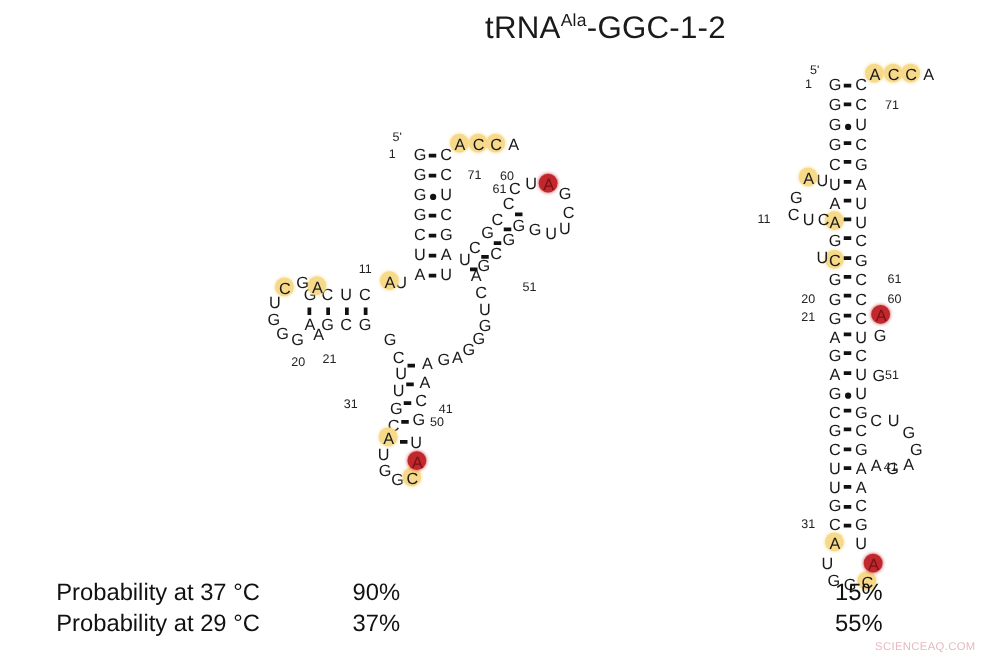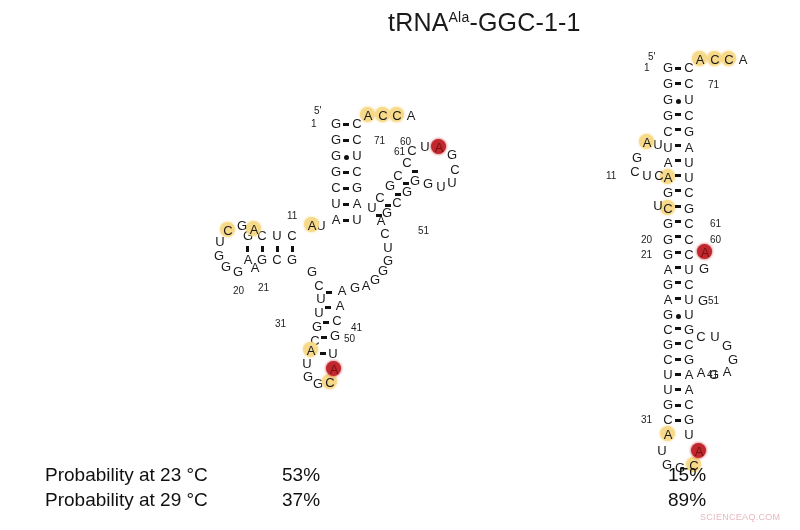--- a/index.html
+++ b/index.html
@@ -17,21 +17,21 @@
   .nt.hl-r { color:#7a1014; }
   .lbl { position:absolute; font-size:10px; line-height:10px; color:#222; }
   .bond { position:absolute; background:#111; }
   .wobble { position:absolute; width:5px; height:5px; border-radius:50%; background:#111; }
   .prob { position:absolute; font-size:19px; line-height:22px; color:#111; }
   .wm { position:absolute; left:700px; top:512px; font-size:9px; color:#e6b9bf; letter-spacing:0.3px; }
 </style>
 </head>
 <body>
 
-<div class="title"><span>tRNA</span><sup>Ala</sup><span>-GGC-1-1</span></div>
+<div class="title"><span>tRNA</span><sup>Ala</sup><span>-GGC-1-2</span></div>
 
 <div class="panel" id="s0">
     <span class="nt" style="left: 336px; top: 124px;">G</span>
     <span class="nt" style="left: 336px; top: 140px;">G</span>
     <span class="nt" style="left: 336px; top: 156px;">G</span>
     <span class="nt" style="left: 336px; top: 172px;">G</span>
     <span class="nt" style="left: 336px; top: 188px;">C</span>
     <span class="nt" style="left: 336px; top: 204px;">U</span>
     <span class="nt" style="left: 336px; top: 220px;">A</span>
     <span class="nt" style="left: 357px; top: 124px;">C</span>
@@ -249,20 +249,20 @@
     <div class="bond" style="left: 675px; top: 342px; width: 6px; height: 3px;"></div>
     <div class="bond" style="left: 675px; top: 358px; width: 6px; height: 3px;"></div>
     <div class="bond" style="left: 675px; top: 373px; width: 6px; height: 3px;"></div>
     <div class="bond" style="left: 675px; top: 388px; width: 6px; height: 3px;"></div>
     <div class="bond" style="left: 675px; top: 404px; width: 6px; height: 3px;"></div>
     <div class="bond" style="left: 675px; top: 419px; width: 6px; height: 3px;"></div>
     <div class="wobble" style="left: 676px; top: 99px;"></div>
     <div class="wobble" style="left: 676px; top: 314px;"></div>
   </div>
 
-<div class="prob" style="left:45px;top:464px;">Probability at 23 °C</div>
-<div class="prob" style="left:282px;top:464px;">53%</div>
+<div class="prob" style="left:45px;top:464px;">Probability at 37 °C</div>
+<div class="prob" style="left:282px;top:464px;">90%</div>
 <div class="prob" style="left:668px;top:464px;">15%</div>
 <div class="prob" style="left:45px;top:489px;">Probability at 29 °C</div>
 <div class="prob" style="left:282px;top:489px;">37%</div>
-<div class="prob" style="left:668px;top:489px;">89%</div>
+<div class="prob" style="left:668px;top:489px;">55%</div>
 
 <div class="wm">SCIENCEAQ.COM</div>
 
 </body></html>

